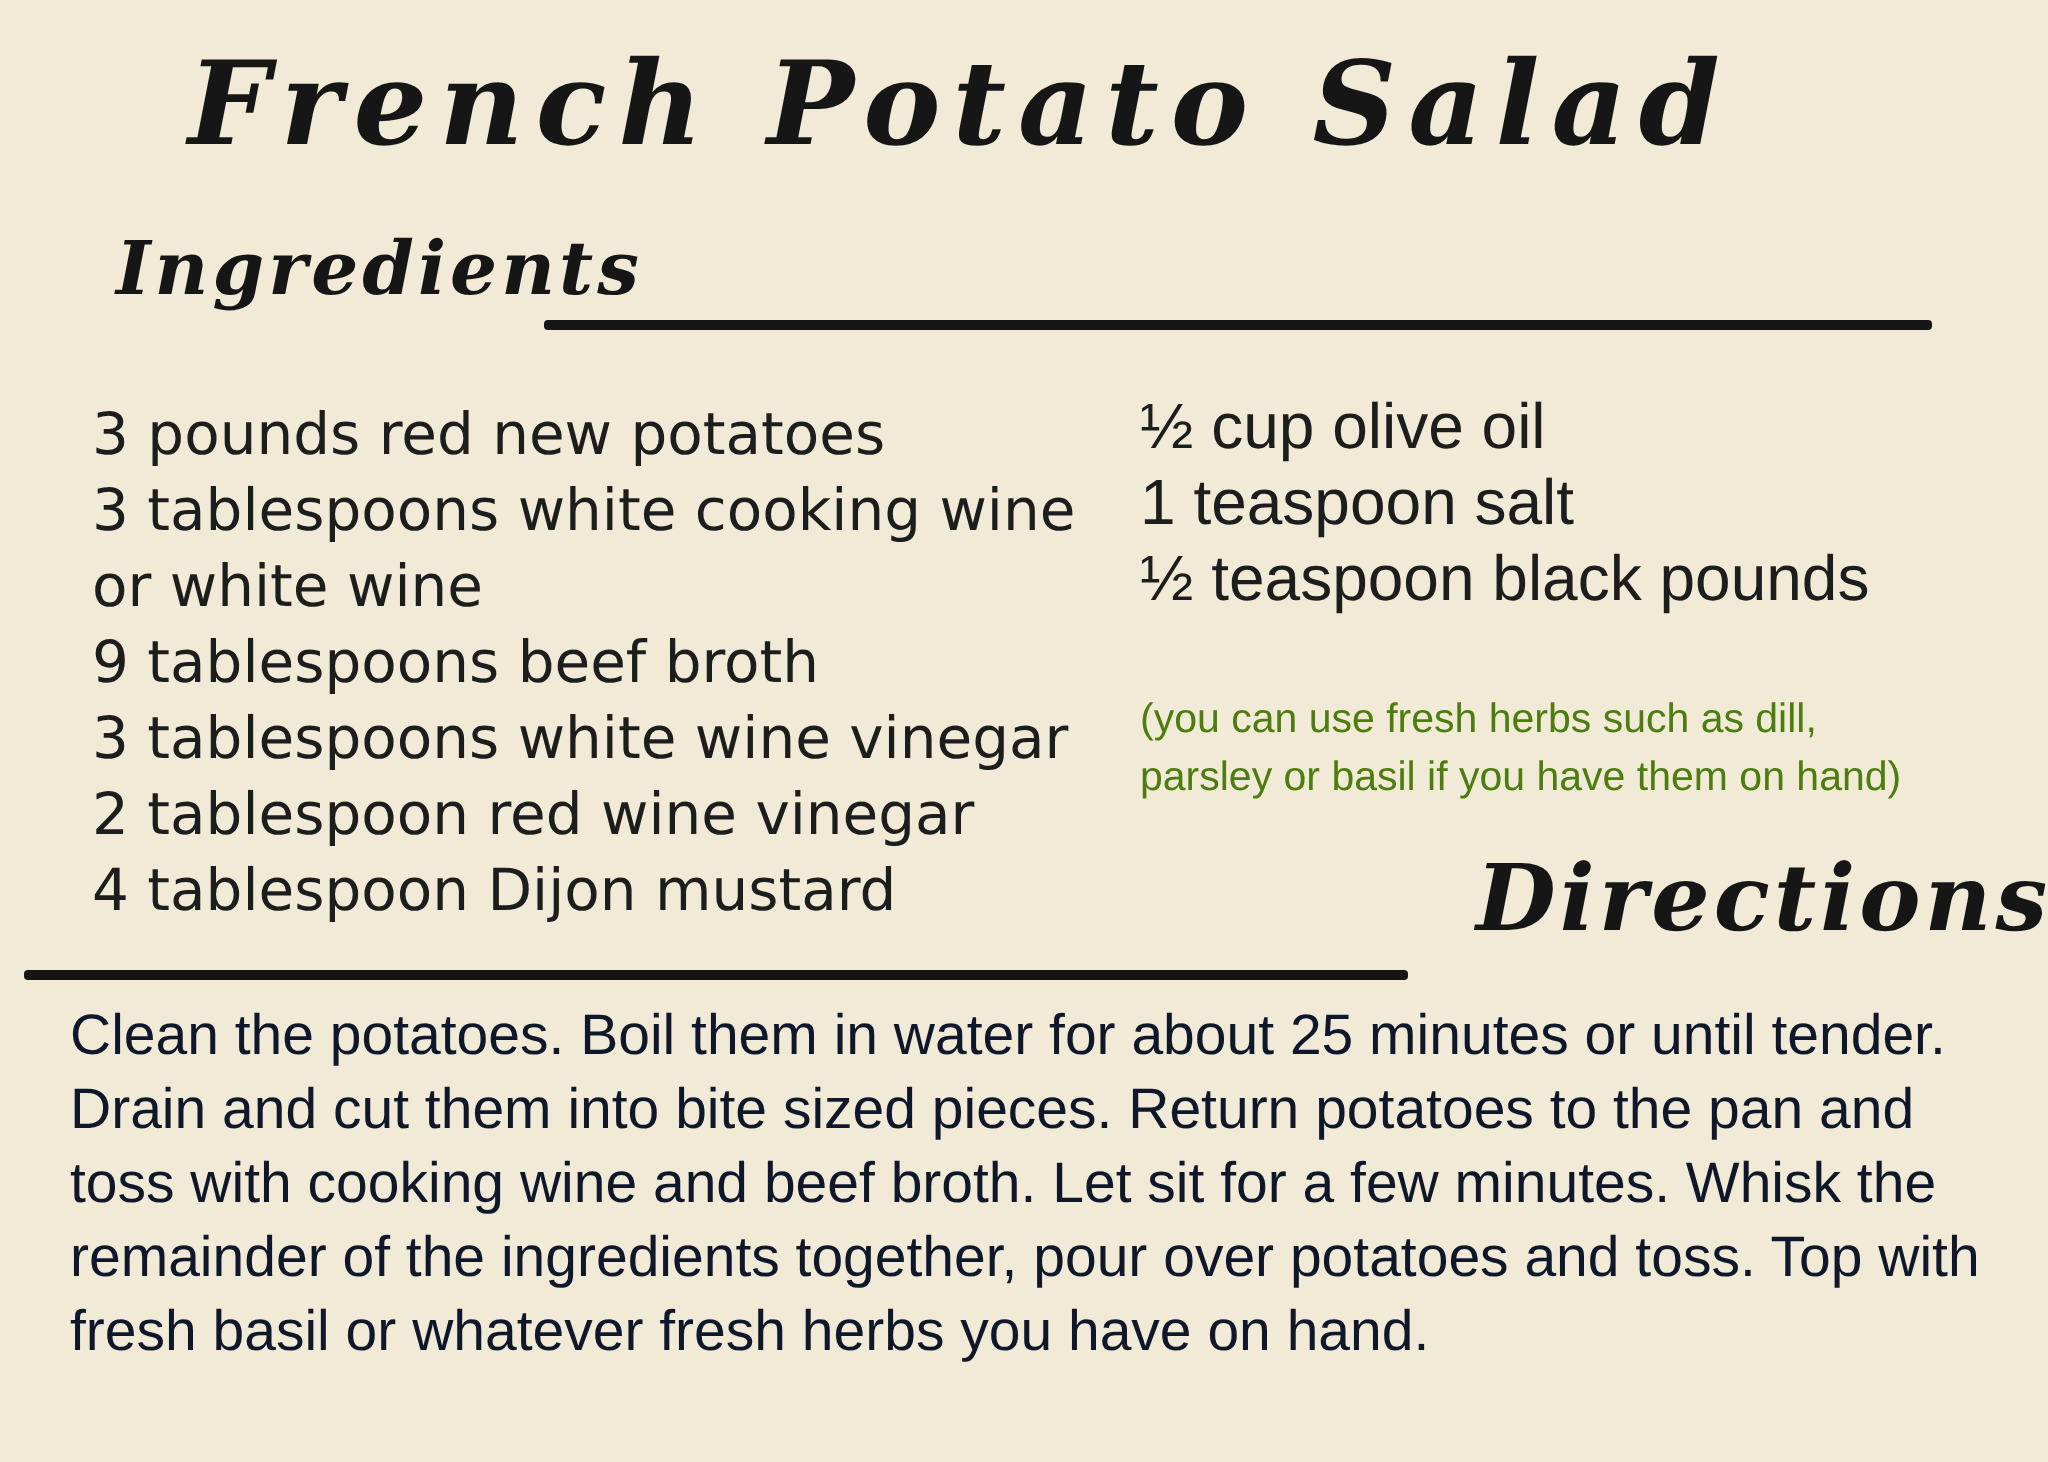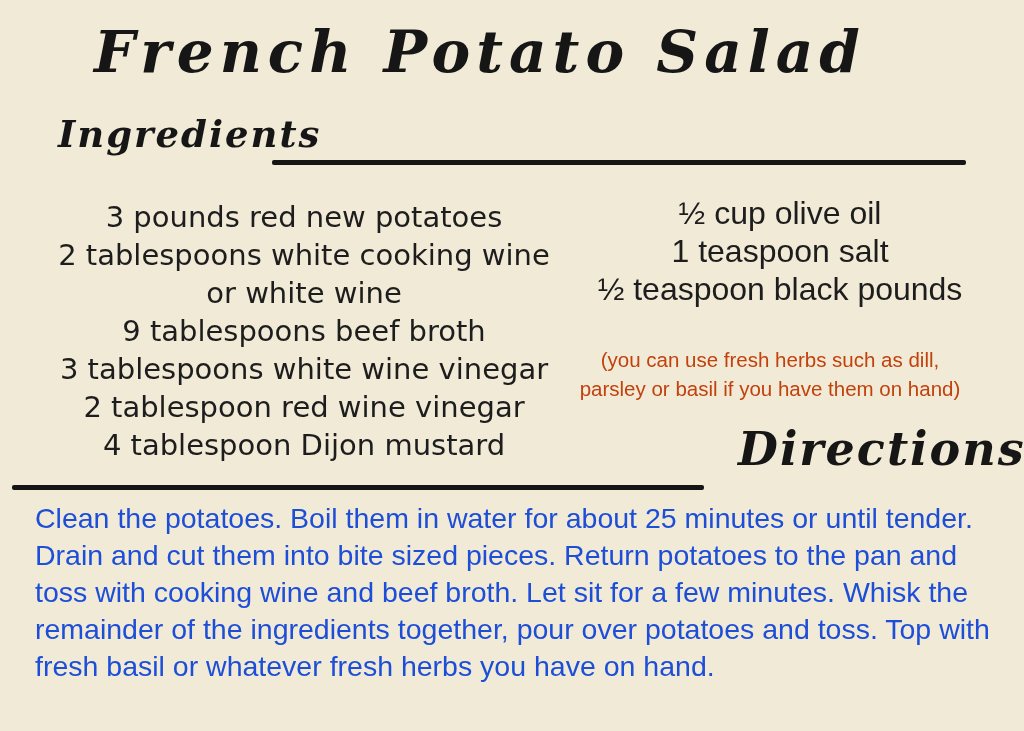--- a/index.html
+++ b/index.html
@@ -55,21 +55,20 @@
     background: #151515;
     border-radius: 2px;
   }
   .rule-ingredients { left: 272px; top: 160px; width: 694px; }
   .rule-directions  { left: 12px;  top: 485px; width: 692px; }
 
   .ing-list {
     list-style: none;
     margin: 0;
     padding: 0;
-    text-align: center;
   }
   .ing-left {
     position: absolute;
     left: 46px;
     top: 198px;
     width: 516px;
     font-size: 29px;
     line-height: 38px;
     font-family: "DejaVu Sans", sans-serif;
   }
@@ -83,48 +82,47 @@
     font-family: "Liberation Sans", sans-serif;
   }
   .ing-note {
     position: absolute;
     left: 570px;
     top: 345px;
     width: 400px;
     font-size: 20.5px;
     line-height: 29px;
     font-family: "Liberation Sans", sans-serif;
-    color: #c2410c;
-    text-align: center;
+    color: #4d7c0f;
   }
   .directions-text {
     position: absolute;
     left: 35px;
     top: 500px;
     width: 962px;
     font-size: 28.5px;
     line-height: 37px;
     font-family: "Liberation Sans", sans-serif;
-    color: #1d4ed8;
+    color: #0f172a;
   }
 </style>
 </head>
 <body>
 
 <div class="card">
 
   <div class="script recipe-title">French Potato Salad</div>
 
   <div class="script ingredients-heading">Ingredients</div>
 
   <div class="rule rule-ingredients"></div>
 
   <ul class="ing-list ing-left">
     <li>3 pounds red new potatoes</li>
-    <li>2 tablespoons white cooking wine or white wine</li>
+    <li>3 tablespoons white cooking wine or white wine</li>
     <li>9 tablespoons beef broth</li>
     <li>3 tablespoons white wine vinegar</li>
     <li>2 tablespoon red wine vinegar</li>
     <li>4 tablespoon Dijon mustard</li>
   </ul>
 
   <ul class="ing-list ing-right">
     <li>½ cup olive oil</li>
     <li>1 teaspoon salt</li>
     <li>½ teaspoon black pounds</li>

